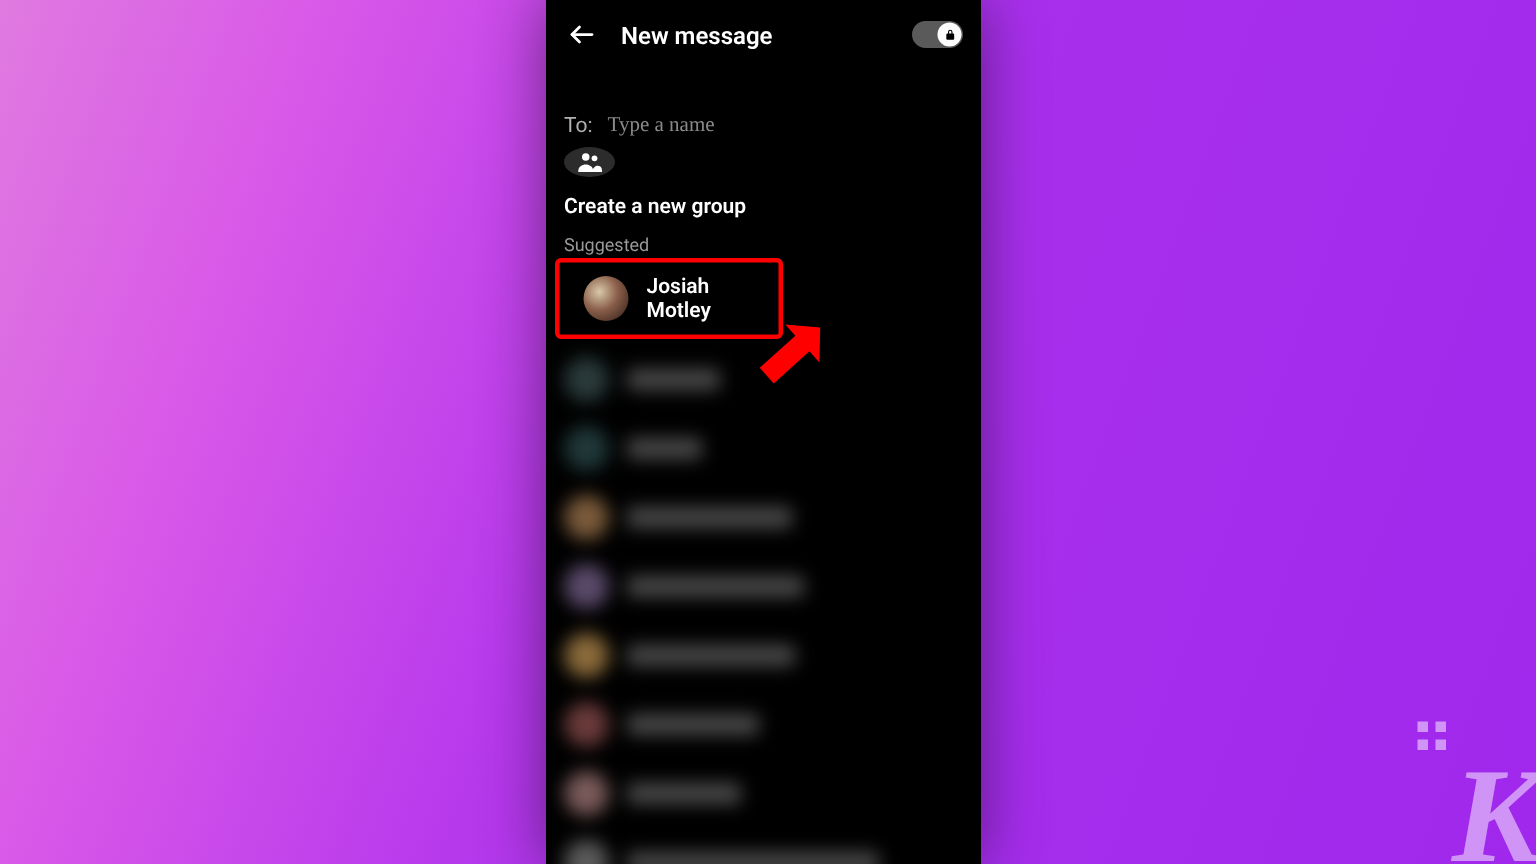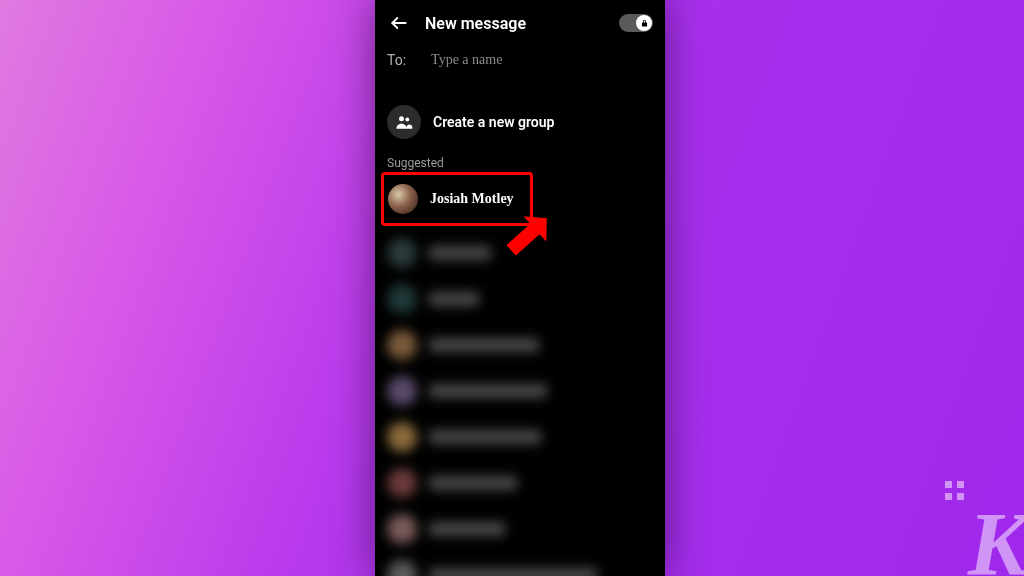--- a/index.html
+++ b/index.html
@@ -6,21 +6,21 @@
     body {
       width: 1024px;
       height: 576px;
       background: linear-gradient(110deg, #e07ae0 0%, #d858e8 18%, #b83aec 40%, #a830ec 55%, #a028ec 100%);
       position: relative;
       overflow: hidden;
       font-family: -apple-system, BlinkMacSystemFont, "Segoe UI", Roboto, Helvetica, Arial, sans-serif;
     }
     .phone {
       position: absolute;
-      left: 375px;
+      left: 364px;
       top: 0;
       width: 290px;
       height: 576px;
       background: #000;
       box-shadow: 0 0 40px rgba(0,0,0,0.45);
       color: #fff;
       padding: 0 12px;
       overflow: hidden;
     }
     .titlebar {
@@ -57,47 +57,47 @@
       width: 16px;
       height: 16px;
       background: #fff;
       border-radius: 50%;
       display: flex;
       align-items: center;
       justify-content: center;
     }
     .to-row {
       display: flex;
-      align-items: flex-start;
-      gap: 25px;
+      align-items: flex-end;
+      gap: 10px;
       height: 40px;
       margin-top: 6px;
     }
     .to-label {
       color: #b0b0b0;
       font-size: 14px;
     }
     .to-input {
       flex: 1;
       background: transparent;
       border: none;
       outline: none;
       color: #fff;
       font-size: 14px;
       caret-color: #0a84ff;
       font-family: Liberation Serif, serif;
     }
     .to-input::placeholder { color: #8a8a8a; }
     .action-row {
       display: flex;
-      align-items: center;
       gap: 12px;
       height: 48px;
       margin-top: 6px;
       cursor: pointer;
+      flex-direction: column;
     }
     .circle-icon {
       width: 34px;
       height: 34px;
       border-radius: 50%;
       background: #2c2c2c;
       display: flex;
       align-items: center;
       justify-content: center;
     }
@@ -125,24 +125,23 @@
       background: radial-gradient(circle at 35% 35%, #d8c9a8 0%, #8a5e4a 45%, #2a1a12 100%);
       flex-shrink: 0;
     }
     .contact-name {
       font-size: 14px;
       font-weight: 600;
     }
     .highlight-box {
       border: 3px solid #ff0000;
       border-radius: 4px;
-      padding: 2px 4px;
+      padding: 2px 16px;
       margin-left: -6px;
       margin-right: 120px;
-      font-family: Liberation Serif, serif;
     }
     .blurred-list {
       filter: blur(6px);
       margin-top: 4px;
     }
     .blurred-row {
       display: flex;
       align-items: center;
       gap: 12px;
       height: 46px;

